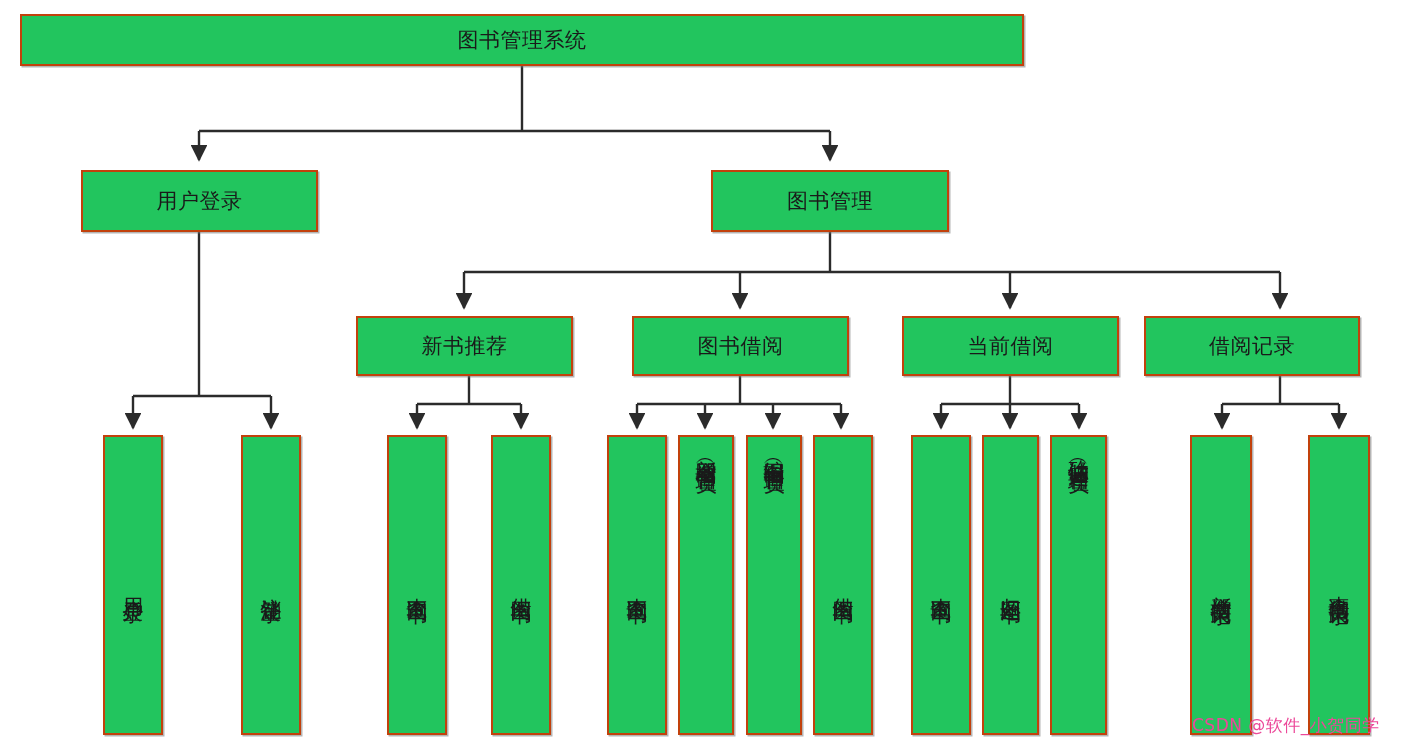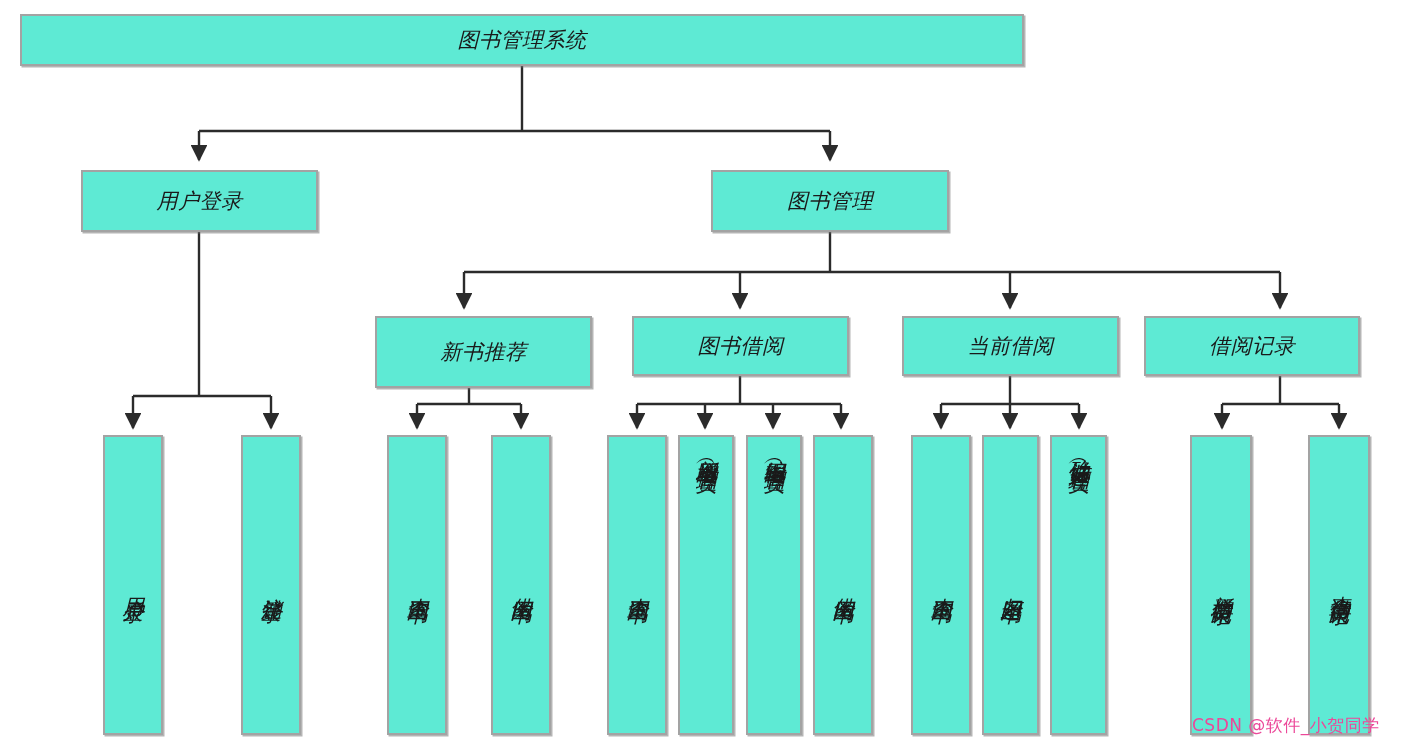--- a/index.html
+++ b/index.html
@@ -21,28 +21,27 @@
     position: absolute;
     left: 0;
     top: 0;
     width: 1405px;
     height: 747px;
     pointer-events: none;
   }
   .node {
     position: absolute;
     box-sizing: border-box;
-    background: #5eead4;
-    border: 2px solid #a3a3a3;
+    background: #22c55e;
+    border: 2px solid #c2410c;
     display: flex;
     align-items: center;
     justify-content: center;
     color: #1a1a1a;
     box-shadow: 1.5px 1.5px 0 rgba(120,120,120,0.55);
-    font-style: italic;
   }
   .node .label {
     text-align: center;
     line-height: 1.18;
     letter-spacing: 0.5px;
   }
   .node.horiz .label {
     writing-mode: horizontal-tb;
     font-size: 21px;
   }
@@ -130,21 +129,21 @@
     <span class="label">图书管理系统</span>
   </div>
 
   <div class="node horiz" style="left:81px; top:170px; width:237px; height:62px;">
     <span class="label">用户登录</span>
   </div>
   <div class="node horiz" style="left:711px; top:170px; width:238px; height:62px;">
     <span class="label">图书管理</span>
   </div>
 
-  <div class="node horiz" style="left:375px; top:316px; width:217px; height:72px;">
+  <div class="node horiz" style="left:356px; top:316px; width:217px; height:60px;">
     <span class="label">新书推荐</span>
   </div>
   <div class="node horiz" style="left:632px; top:316px; width:217px; height:60px;">
     <span class="label">图书借阅</span>
   </div>
   <div class="node horiz" style="left:902px; top:316px; width:217px; height:60px;">
     <span class="label">当前借阅</span>
   </div>
   <div class="node horiz" style="left:1144px; top:316px; width:216px; height:60px;">
     <span class="label">借阅记录</span>

